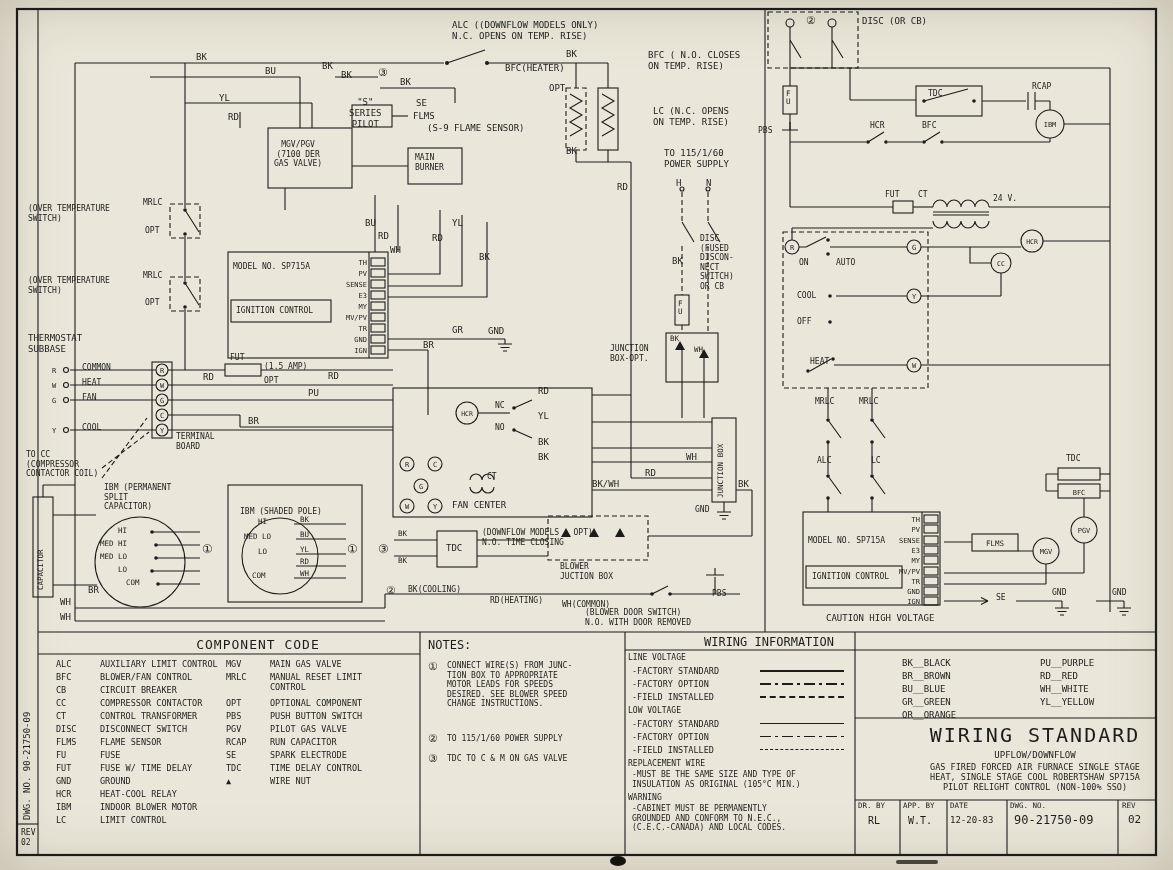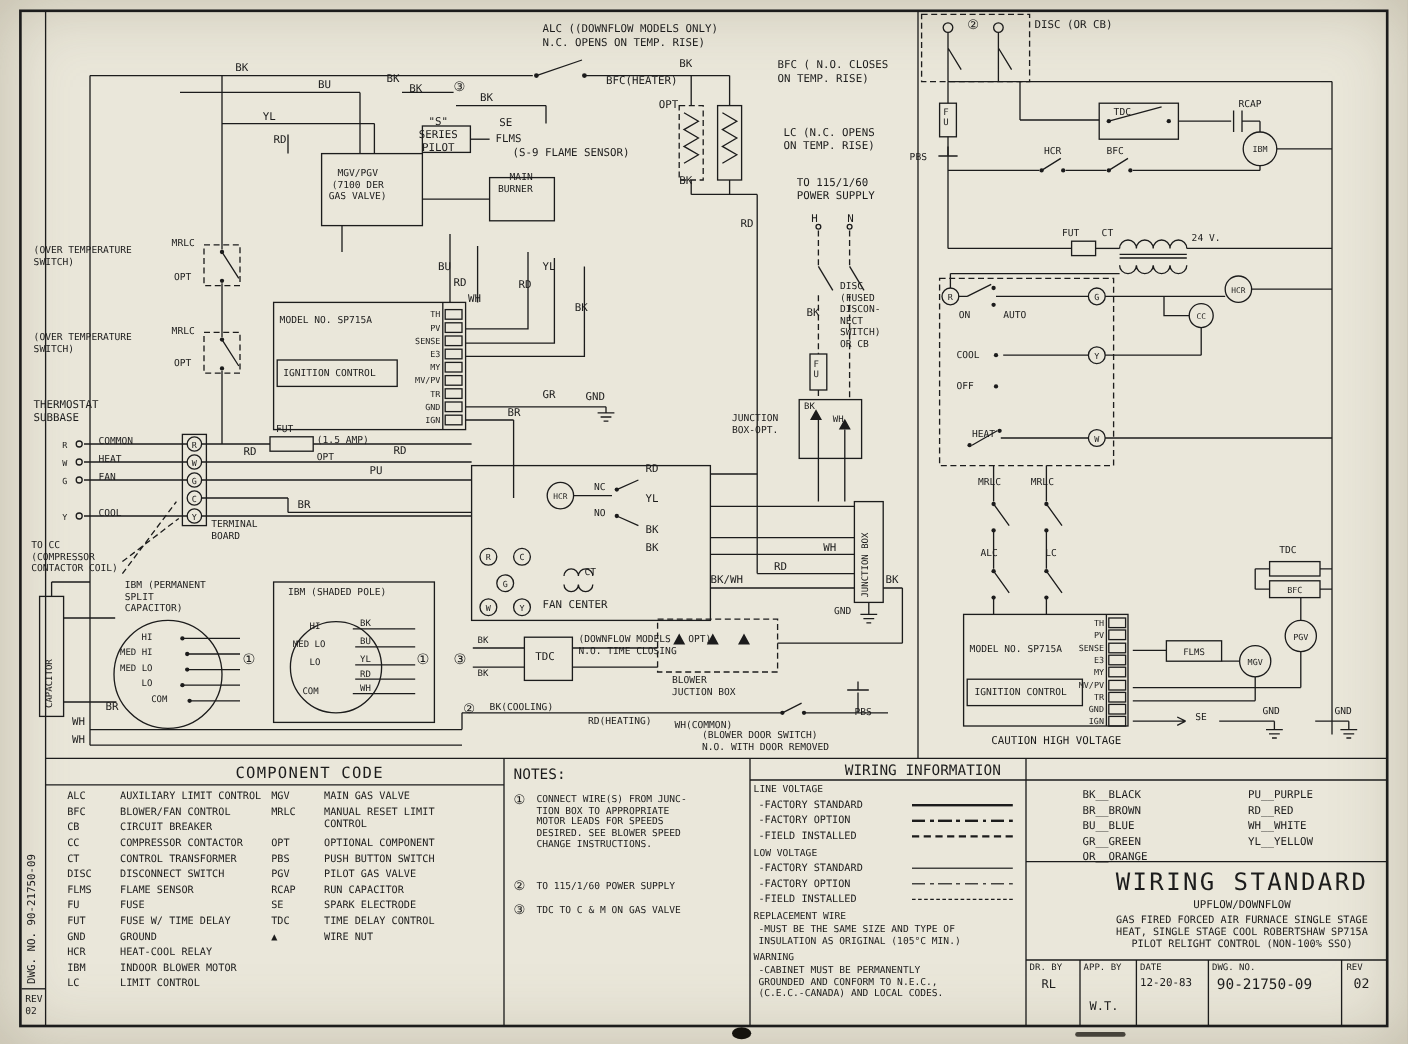--- a/index.html
+++ b/index.html
@@ -338,21 +338,21 @@
 PILOT</div>
 <div class="lbl" style="left:416px;top:98px">SE</div>
 <div class="lbl" style="left:413px;top:111px">FLMS</div>
 <div class="lbl" style="left:427px;top:123px">(S-9 FLAME SENSOR)</div>
 <div class="lbl" style="left:228px;top:112px">RD</div>
 <div class="lbl" style="left:653px;top:106px">LC (N.C. OPENS
 ON TEMP. RISE)</div>
 <div class="lbl s8" style="left:274px;top:140px;text-align:center">MGV/PGV
 (7100 DER
 GAS VALVE)</div>
-<div class="lbl s8" style="left:415px;top:143px;text-align:right">MAIN
+<div class="lbl s8" style="left:415px;top:153px;text-align:left">MAIN
 BURNER</div>
 <div class="lbl" style="left:566px;top:146px">BK</div>
 <div class="lbl" style="left:664px;top:148px">TO 115/1/60
 POWER SUPPLY</div>
 <div class="lbl" style="left:676px;top:178px">H</div>
 <div class="lbl" style="left:706px;top:178px">N</div>
 <div class="lbl" style="left:617px;top:182px">RD</div>
 <div class="lbl s8" style="left:28px;top:204px">(OVER TEMPERATURE
 SWITCH)</div>
 <div class="lbl s8" style="left:143px;top:198px">MRLC</div>
@@ -420,21 +420,21 @@
 <div class="lbl s8" style="left:104px;top:483px">IBM (PERMANENT
 SPLIT
 CAPACITOR)</div>
 <div class="lbl s7 vert" style="left:37px;top:505px;height:85px">CAPACITOR</div>
 <div class="lbl s7" style="left:118px;top:527px">HI</div>
 <div class="lbl s7" style="left:100px;top:540px">MED HI</div>
 <div class="lbl s7" style="left:100px;top:553px">MED LO</div>
 <div class="lbl s7" style="left:118px;top:566px">LO</div>
 <div class="lbl s7" style="left:126px;top:579px">COM</div>
 <div class="lbl" style="left:202px;top:542px;font-size:12px">①</div>
-<div class="lbl s8" style="left:240px;top:489px">IBM (SHADED POLE)</div>
+<div class="lbl s8" style="left:240px;top:507px">IBM (SHADED POLE)</div>
 <div class="lbl s7" style="left:258px;top:518px">HI</div>
 <div class="lbl s7" style="left:244px;top:533px">MED LO</div>
 <div class="lbl s7" style="left:258px;top:548px">LO</div>
 <div class="lbl s7" style="left:252px;top:572px">COM</div>
 <div class="lbl s7" style="left:300px;top:516px">BK</div>
 <div class="lbl s7" style="left:300px;top:531px">BU</div>
 <div class="lbl s7" style="left:300px;top:546px">YL</div>
 <div class="lbl s7" style="left:300px;top:558px">RD</div>
 <div class="lbl s7" style="left:300px;top:570px">WH</div>
 <div class="lbl" style="left:347px;top:542px;font-size:12px">①</div>
@@ -551,21 +551,21 @@
 <div class="lbl" style="left:1040px;top:697px">YL__YELLOW</div>
 
 <div class="lbl ctr" style="left:860px;top:723px;width:292px;font-size:20px;letter-spacing:2px">WIRING STANDARD</div>
 <div class="lbl ctr" style="left:860px;top:750px;width:292px">UPFLOW/DOWNFLOW</div>
 <div class="lbl ctr" style="left:860px;top:762px;width:292px;font-size:8.5px">GAS FIRED FORCED AIR FURNACE SINGLE STAGE
 HEAT, SINGLE STAGE COOL ROBERTSHAW SP715A
 PILOT RELIGHT CONTROL (NON-100% SSO)</div>
 <div class="lbl" style="left:858px;top:801px;font-size:7.5px">DR. BY</div>
 <div class="lbl" style="left:868px;top:815px;font-size:10px">RL</div>
 <div class="lbl" style="left:903px;top:801px;font-size:7.5px">APP. BY</div>
-<div class="lbl" style="left:908px;top:834px;font-size:10px">W.T.</div>
+<div class="lbl" style="left:908px;top:815px;font-size:10px">W.T.</div>
 <div class="lbl" style="left:950px;top:801px;font-size:7.5px">DATE</div>
 <div class="lbl" style="left:950px;top:815px;font-size:9px">12-20-83</div>
 <div class="lbl" style="left:1010px;top:801px;font-size:7.5px">DWG. NO.</div>
 <div class="lbl" style="left:1014px;top:813px;font-size:12px">90-21750-09</div>
 <div class="lbl" style="left:1122px;top:801px;font-size:7.5px">REV</div>
 <div class="lbl" style="left:1128px;top:813px;font-size:11px">02</div>
 
 <div class="lbl vert" style="left:22px;top:630px;height:190px">DWG. NO.  90-21750-09</div>
 <div class="lbl" style="left:21px;top:828px;font-size:8px">REV
 02</div>

